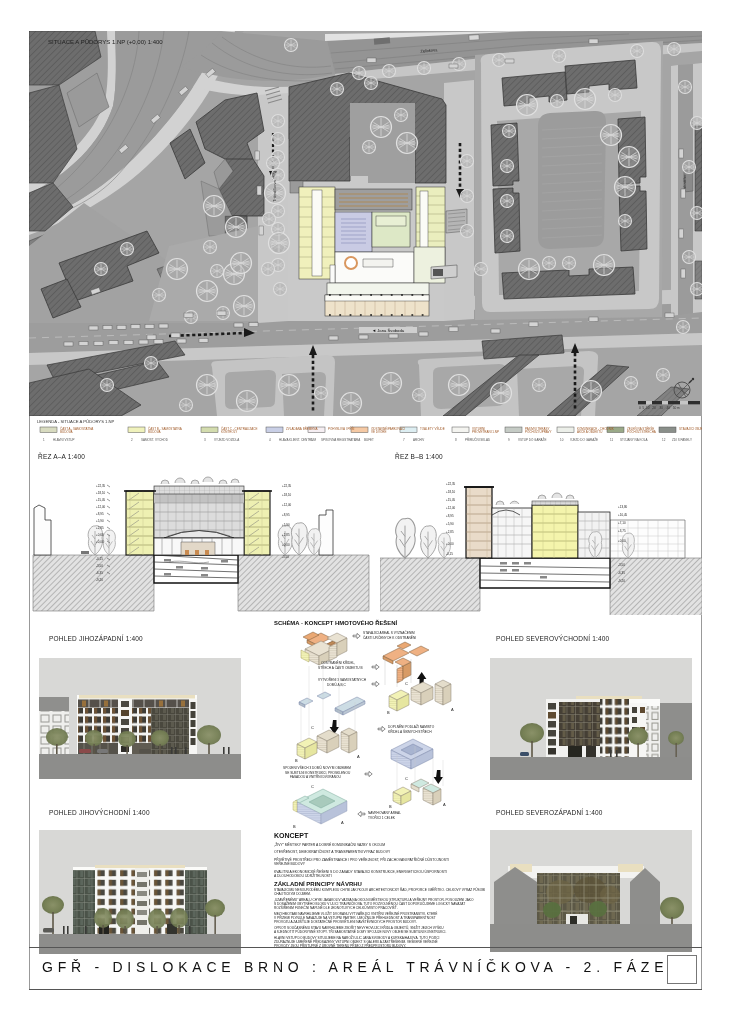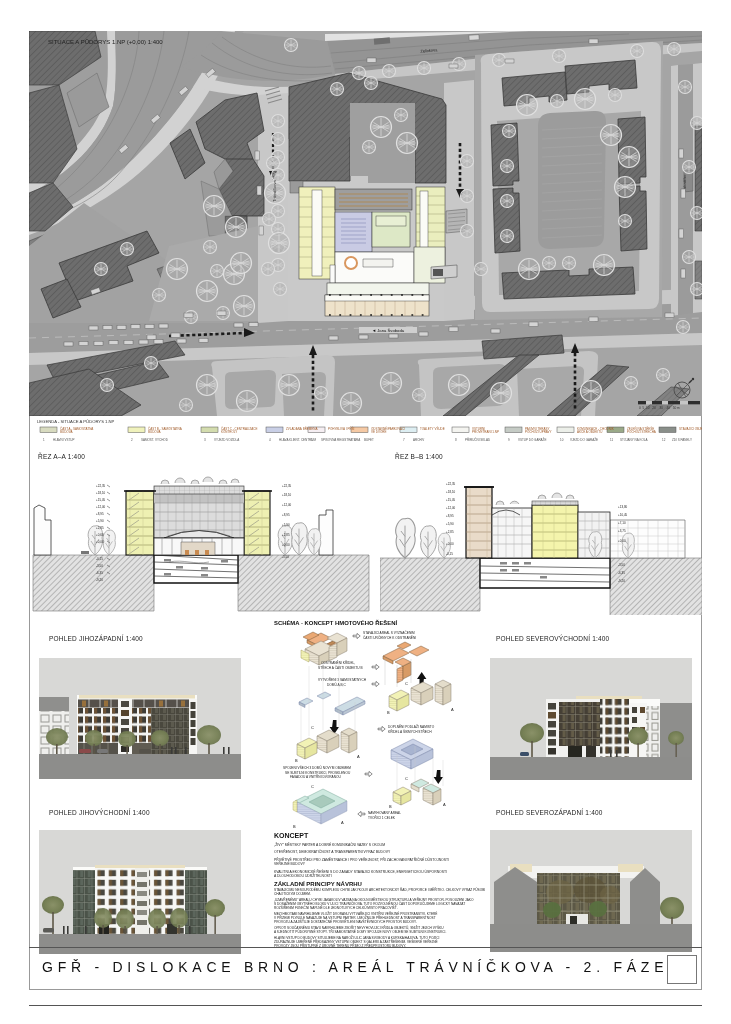--- a/index.html
+++ b/index.html
@@ -1082,18 +1082,18 @@
 
 <div class="abs" id="principy" style="left:274px;top:881px;width:228px;">
   <div style="font-size:6px;font-weight:bold;color:#111;">ZÁKLADNÍ PRINCIPY NÁVRHU</div>
   <div style="font-size:3.2px;color:#222;margin-top:2px;line-height:1.2;">STAVAJÍCÍMU NESOURODÉMU KOMPLEXU CHYBÍ JAKÝKOLIV ARCHITEKTONICKÝ ŘÁD, PROPORCE I MĚŘÍTKO. CELKOVÝ VÝRAZ PÛSOBÍ<br>CHAOTICKÝM DOJMEM.</div>
   <div style="font-size:3.2px;color:#222;margin-top:2.5px;line-height:1.2;">„UZAVŘENÉMU“ AREALU CHYBÍ JAKÁKOLIV VAZBA NA OKOLNÍ MĚSTSKOU STRUKTURU A VEŘEJNÝ PROSTOR. POSOUZENÍ JAKO<br>S DOSAŽENÍM OBYTNÉHO BLOKU V ULICI TRÁVNÍČKOVA. TUTO ROZVOLNĚNOU ČÁST DOPORUČUJEME LOGICKY NAVÁZAT<br>ROZŠÍŘENÍM FUNKČNÍ NÁPLNĚ DLE JEDNOTLIVÝCH CELKÛ MÍSTO PRACOVIŠŤ.</div>
   <div style="font-size:3.2px;color:#222;margin-top:2.5px;line-height:1.2;">MEZI HMOTAMI NAVRHUJEME VLOŽIT DVORANU VYTVÁŘEJÍCÍ VNITŘNÍ VEŘEJNÉ PROSTRANSTVÍ, KTERÉ<br>V PŘÍZEMÍ PLYNULE NAVAZUJE NA VSTUPNÍ PARTER. UMOŽŇUJE PŘEHLEDNOST A TRANSPARENTNOST<br>PROVOZU A ZAJIŠŤUJE DOSTATEČNÉ PROSVĚTLENÍ NAVŠTĚVNICKÝCH PROSTOR BUDOVY.</div>
   <div style="font-size:3.2px;color:#222;margin-top:2.5px;line-height:1.2;">OPROTI SOUČASNÉMU STAVU NAVRHUJEME ZBOŘIT NEVYHOVUJÍCÍ KŘÍDLA OBJEKTÛ, SNÍŽIT JEJICH VÝŠKU<br>A SJEDNOTIT PÛDORYSNÉ STOPY. TŘI SAMOSTATNÉ DOMY SPOJUJE NOVÝ OBJEM SE SUBTILNÍ KONSTRUKCÍ.</div>
   <div style="font-size:3.2px;color:#222;margin-top:2.5px;line-height:1.2;">HLAVNÍ VSTUP DO BUDOVY SITUUJEME NA NÁROŽÍ ULIC JANA SVOBODY A KURSKÁ/HAJOVÁ. TUTO POZICI<br>ZDÛRAZŇUJE UMEŘENĚ PŘEDSAZENÝ VSTUPNÍ OBJEKT S GALERIÍ A ZASTŘEŠENÍM. VEŠKERÉ VEŘEJNÉ<br>PROVOZY JSOU PŘÍSTUPNÉ Z ÚROVNĚ TERENU PŘÍMO Z PŘEDPROSTORU BUDOVY.</div>
 </div>
 
-<div class="abs" style="left:29px;top:947px;width:673px;height:59px;border-top:1px solid #555;border-bottom:1px solid #555;box-sizing:border-box;">
+<div class="abs" style="left:29px;top:947px;width:673px;height:43px;border-top:1px solid #555;border-bottom:1px solid #555;box-sizing:border-box;">
 
   <div class="abs" style="left:13px;top:11px;font-size:14px;letter-spacing:4.75px;color:#111;white-space:nowrap;">GFŘ - DISLOKACE BRNO : AREÁL TRÁVNÍČKOVA - 2. FÁZE</div>
 
   <div class="abs" style="left:638px;top:7px;width:28px;height:27px;border:1px solid #777;background:#fff;"></div>
 </div>
 
 </body></html>

